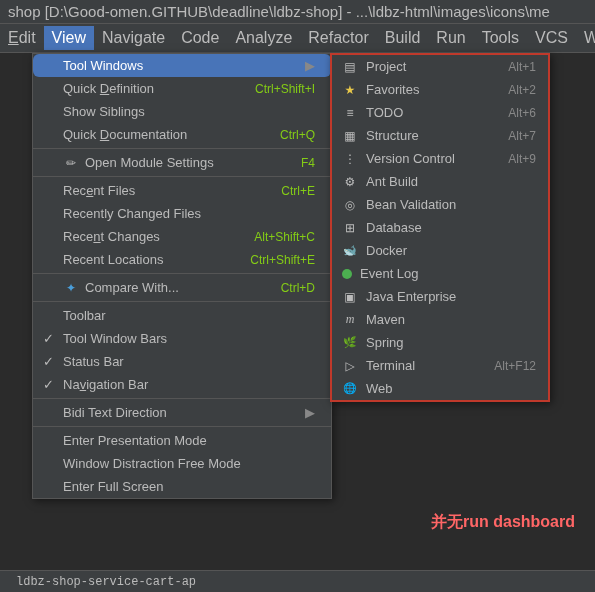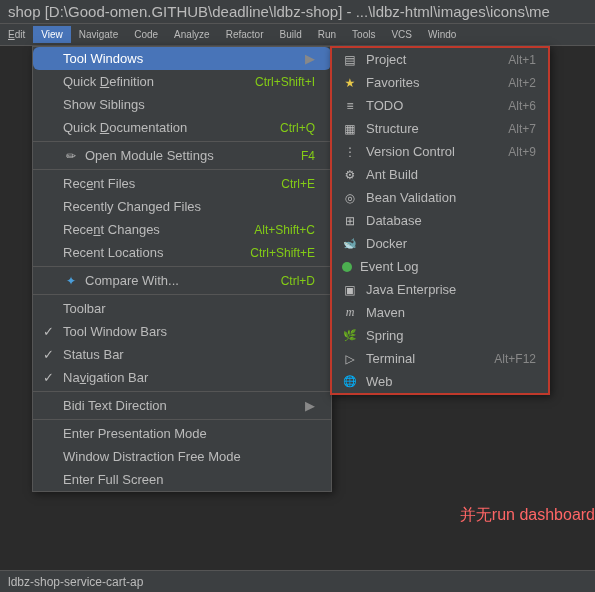--- a/index.html
+++ b/index.html
@@ -30,21 +30,21 @@
       background: #3c3f41;
       display: flex;
       align-items: center;
       padding: 2px 0;
       border-bottom: 1px solid #555;
     }
     .menu-item {
       color: #bbbbbb;
       padding: 3px 8px;
       cursor: pointer;
-      font-size: 10px;
+      font-size: 16px;
       white-space: nowrap;
     }
     .menu-item.active {
       background: #4874b8;
       color: white;
       text-align: center;
     }
 
     
     .main-area {
@@ -143,41 +143,42 @@
       border-radius: 50%;
       background: #4CAF50;
       margin-right: 8px;
       display: inline-block;
       flex-shrink: 0;
     }
 
     
     .right-content {
       position: absolute;
-      right: 0;
+      right: 20px;
       bottom: 60px;
       color: #ff6666;
       font-size: 16px;
-      font-weight: normal;
+      font-weight: bold;
     }
 
     
     .bottom-bar {
       position: absolute;
       bottom: 0;
       left: 0;
       right: 0;
       height: 22px;
       background: #3c3f41;
       border-top: 1px solid #555;
       display: flex;
       align-items: center;
-      padding: 0 8px;
-      color: #bbbbbb;
-      font-size: 12px;
+      padding: 0 16px;
+      color: #bbbbbb;
+      font-size: 12px;
+      font-family: Liberation Mono, monospace;
     }
   </style>
 </head>
 <body>
 
 <div class="title-bar">
   <span>shop [D:\Good-omen.GITHUB\deadline\ldbz-shop] - ...\ldbz-html\images\icons\me</span>
 </div>
 
 <div class="menu-bar">

